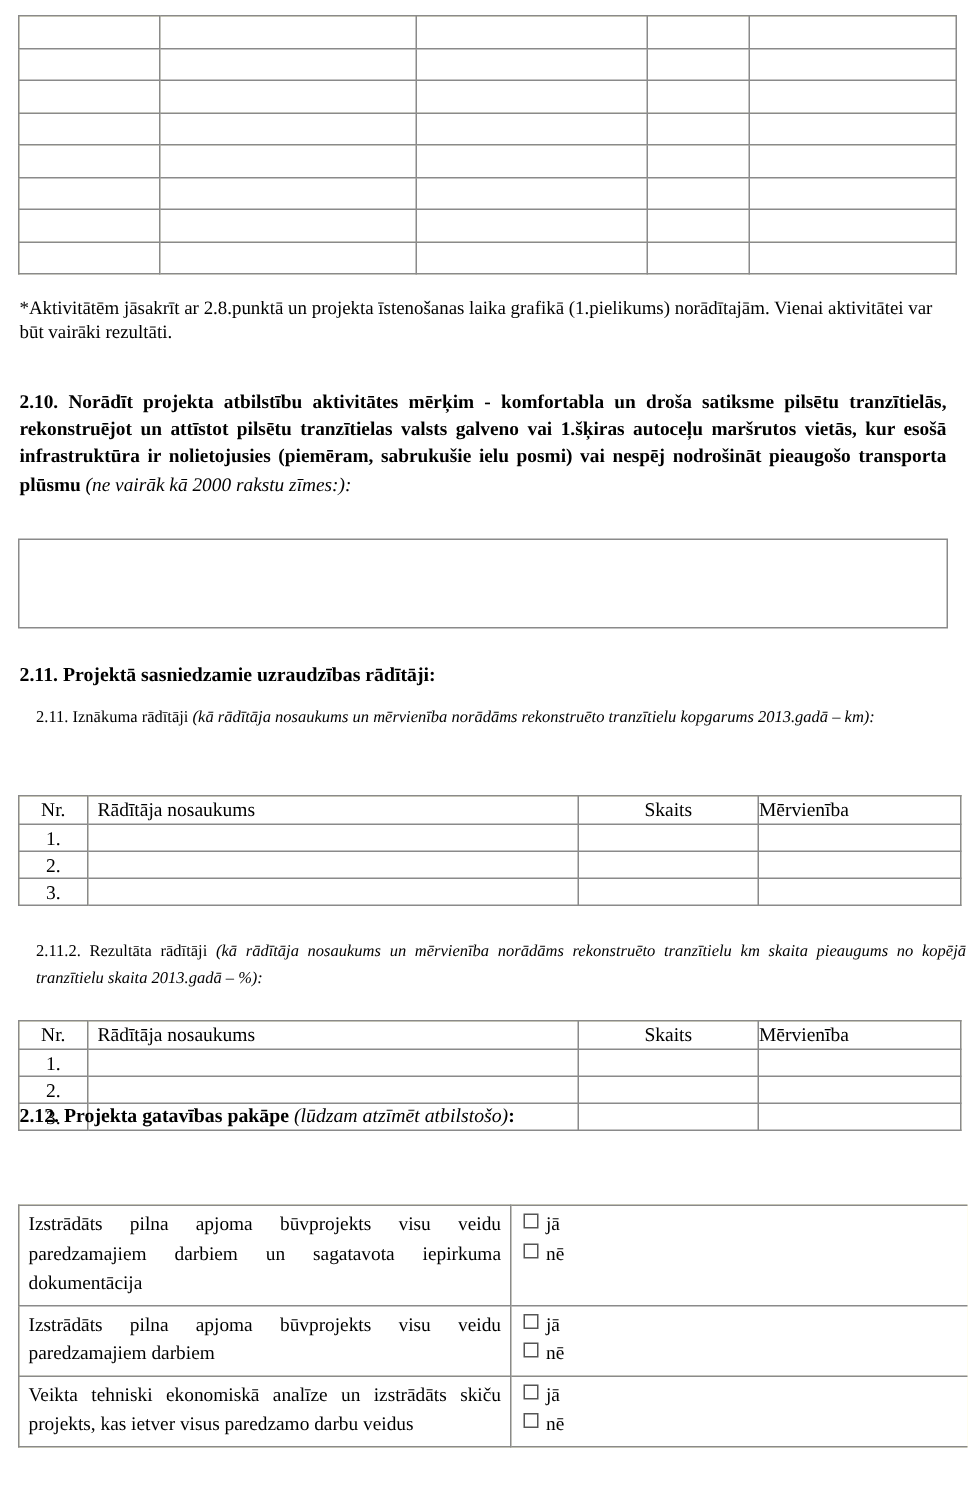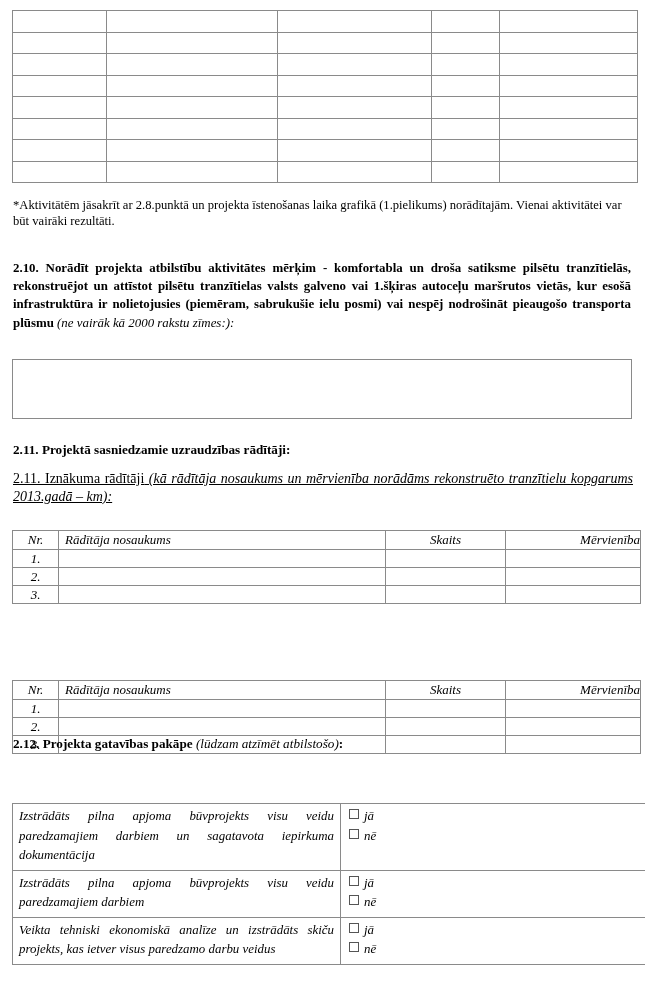--- a/index.html
+++ b/index.html
@@ -21,21 +21,20 @@
     width: 559px;
     height: 1001px;
   }
 
   
   table.doc-table {
     border-collapse: collapse;
     table-layout: fixed;
     position: absolute;
     background: #fef9c3;
-    font-style: italic;
   }
   table.doc-table td, table.doc-table th {
     border: 1px solid #8a8a8a;
     padding: 0;
     vertical-align: top;
     font-weight: normal;
     background: #fff;
   }
 
   
@@ -87,26 +86,25 @@
   
   .heading-bold {
     position: absolute;
     font-size: 13.2px;
     font-weight: bold;
     line-height: 17px;
     left: 13px;
   }
   .subpara {
     position: absolute;
-    left: 13px;
-    width: 620px;
-    font-size: 14px;
+    left: 24px;
+    width: 620px;
+    font-size: 11px;
     line-height: 17.6px;
     text-align: justify;
-    text-decoration: underline;
   }
   .subpara .it {
     font-style: italic;
   }
 
   #h-211 { top: 441px; }
   #sub-211 { top: 470px; }
   #sub-2112 { top: 626px; }
 
   
@@ -115,21 +113,21 @@
     width: 620px;
   }
   table.indicator-table td {
     font-size: 13px;
     line-height: 17px;
     height: 17px;
   }
   table.indicator-table .c-nr   { width: 45px;  text-align: center; }
   table.indicator-table .c-name { width: 320px; text-align: left; padding-left: 6px; }
   table.indicator-table .c-cnt  { width: 119px; text-align: center; }
-  table.indicator-table .c-unit { width: 134px; text-align: right; }
+  table.indicator-table .c-unit { width: 134px; text-align: left; }
   table.indicator-table tr.hdr td { height: 18px; }
 
   #indicator-table-1 { top: 530px; }
   #indicator-table-2 { top: 680px; }
 
   
   #h-212 {
     position: absolute;
     left: 13px;
     top: 735px;
@@ -277,20 +275,23 @@
       </tr>
       <tr>
         <td class="c-nr">3.</td>
         <td class="c-name"></td>
         <td class="c-cnt"></td>
         <td class="c-unit"></td>
       </tr>
     </tbody>
   </table>
 
+  <div class="subpara" id="sub-2112">
+    <span>2.11.2. Rezultāta rādītāji</span><span class="it"> (kā rādītāja nosaukums un mērvienība norādāms rekonstruēto tranzītielu km skaita pieaugums no kopējā tranzītielu skaita 2013.gadā – %):</span>
+  </div>
 
   <table class="doc-table indicator-table" id="indicator-table-2">
     <tbody>
       <tr class="hdr">
         <td class="c-nr">Nr.</td>
         <td class="c-name">Rādītāja nosaukums</td>
         <td class="c-cnt">Skaits</td>
         <td class="c-unit">Mērvienība</td>
       </tr>
       <tr>

